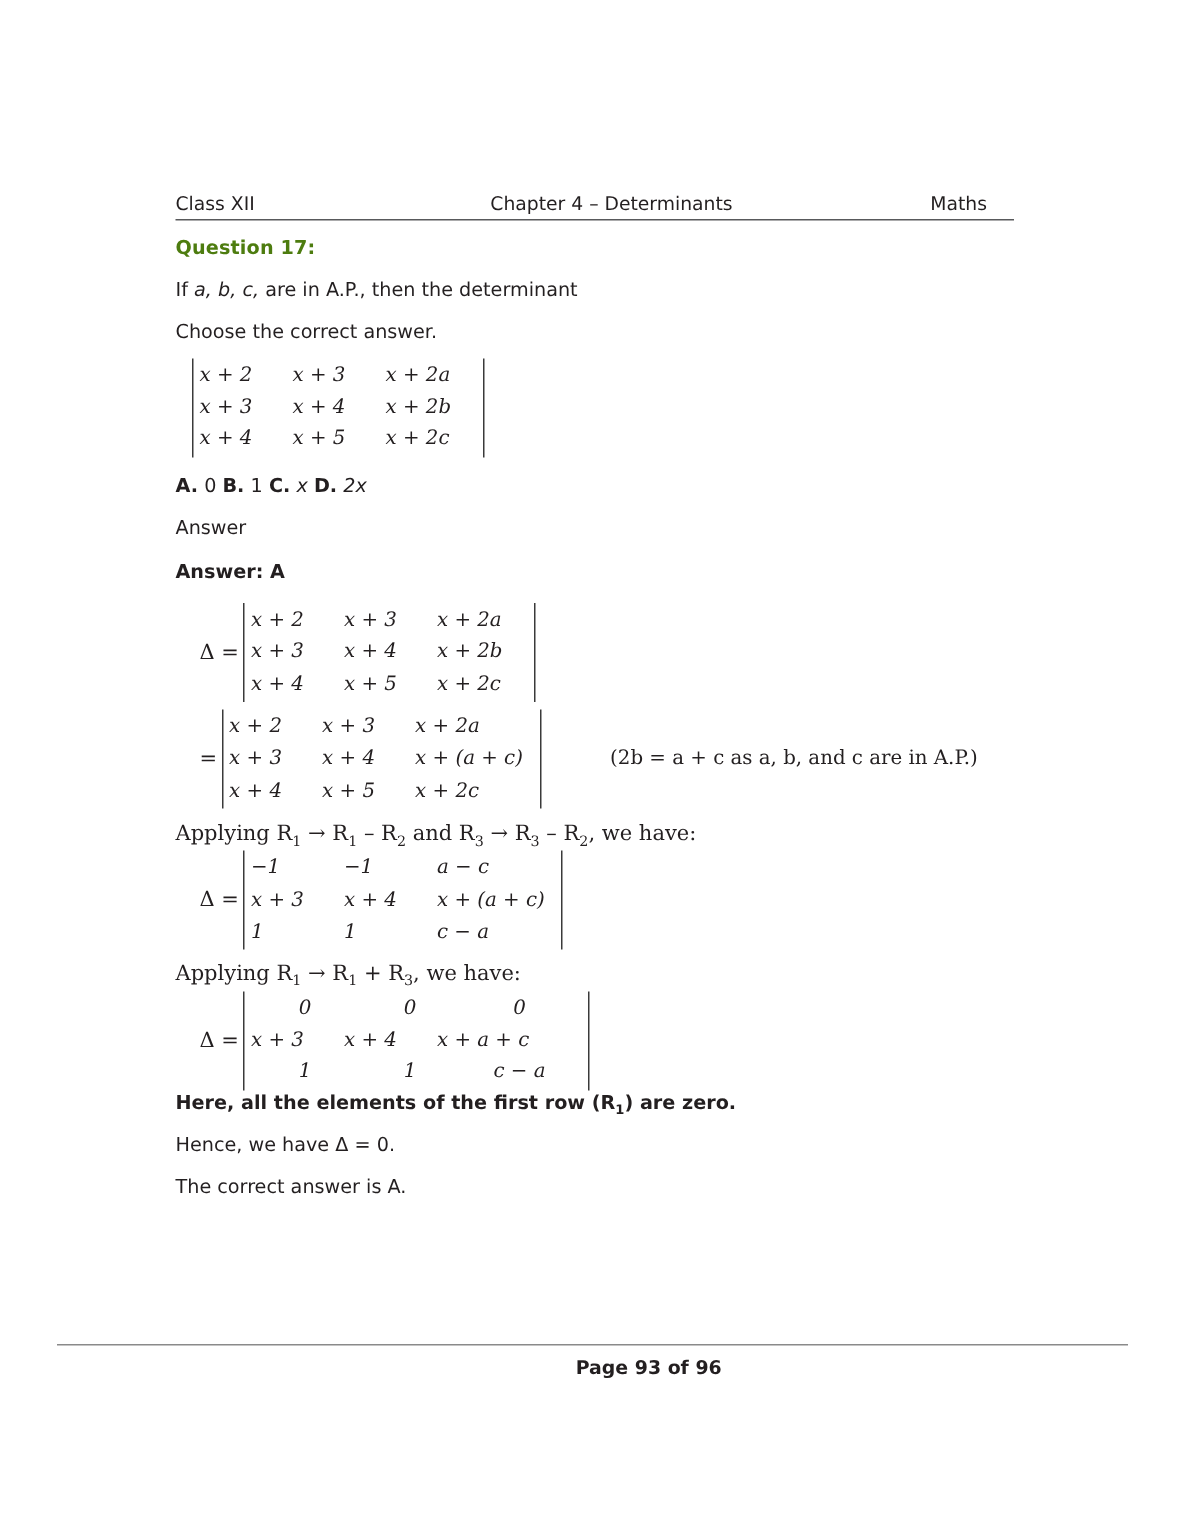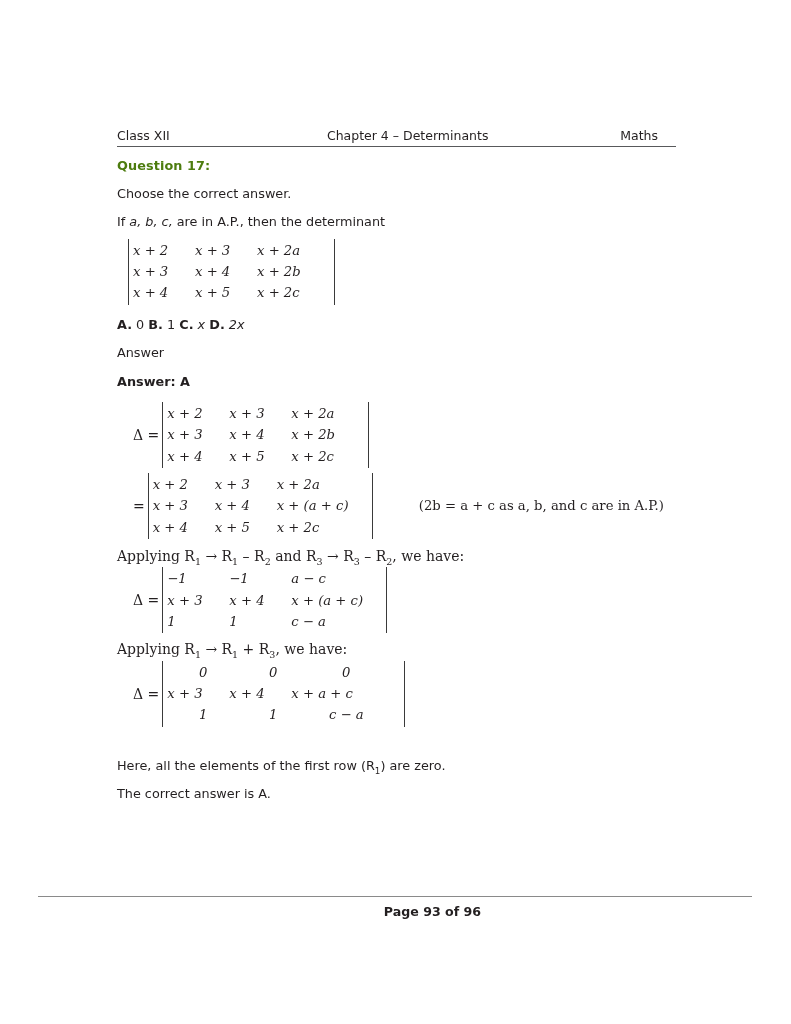--- a/index.html
+++ b/index.html
@@ -77,21 +77,21 @@
     white-space: nowrap;
     padding-right: 3px;
     line-height: 1;
   }
 
   
   .det {
     display: inline-block;
     border-left: 1.2px solid #3a3a3a;
     border-right: 1.2px solid #3a3a3a;
-    padding: 1px 20px 1px 4px;
+    padding: 1px 8px 1px 4px;
   }
   .det .row {
     display: flex;
     white-space: nowrap;
   }
   .det .cell {
     font-family: "DejaVu Serif", serif;
     font-size: 13.2px;
     line-height: 1.62;
     text-align: left;
@@ -152,25 +152,25 @@
   <div class="page-header">
     <div class="hdr-left">Class XII</div>
     <div class="hdr-center">Chapter 4 – Determinants</div>
     <div class="hdr-right">Maths</div>
   </div>
 
   <div class="content">
 
     <div class="q-label">Question 17:</div>
 
-    <div class="para">Choose the correct answer.</div>
-
     <div class="para">
       <span>If </span><span class="ital">a, b, c,</span><span> are in A.P., then the determinant</span>
     </div>
+
+    <div class="para">Choose the correct answer.</div>
 
     <div class="mathline blk" style="margin-top:9px;margin-left:11px;">
       <span class="det">
         <span class="row">
           <span class="cell c1 ital">x + 2</span>
           <span class="cell c2 ital">x + 3</span>
           <span class="cell c3 ital">x + 2a</span>
         </span>
         <span class="row">
           <span class="cell c1 ital">x + 3</span>
@@ -285,23 +285,24 @@
           <span class="cell c3w ital">x + a + c</span>
         </span>
         <span class="row">
           <span class="cell c1 ital" style="text-align:center;padding-left:10px;">1</span>
           <span class="cell c2 ital" style="text-align:center;padding-left:8px;">1</span>
           <span class="cell c3w ital" style="text-align:center;">c − a</span>
         </span>
       </span>
     </div>
 
-    <div class="para" style="margin-top:31px;">
+    <div class="para" style="margin-top:1px;font-weight:bold;">
       <span>Here, all the elements of the first row (R</span><sub>1</sub><span>) are zero.</span>
     </div>
+    <div class="para">Hence, we have Δ = 0.</div>
     <div class="para">The correct answer is A.</div>
 
   </div>
 
   <div class="footer-rule"></div>
   <div class="footer-text">Page 93 of 96</div>
 
 </div>
 
 </body></html>

